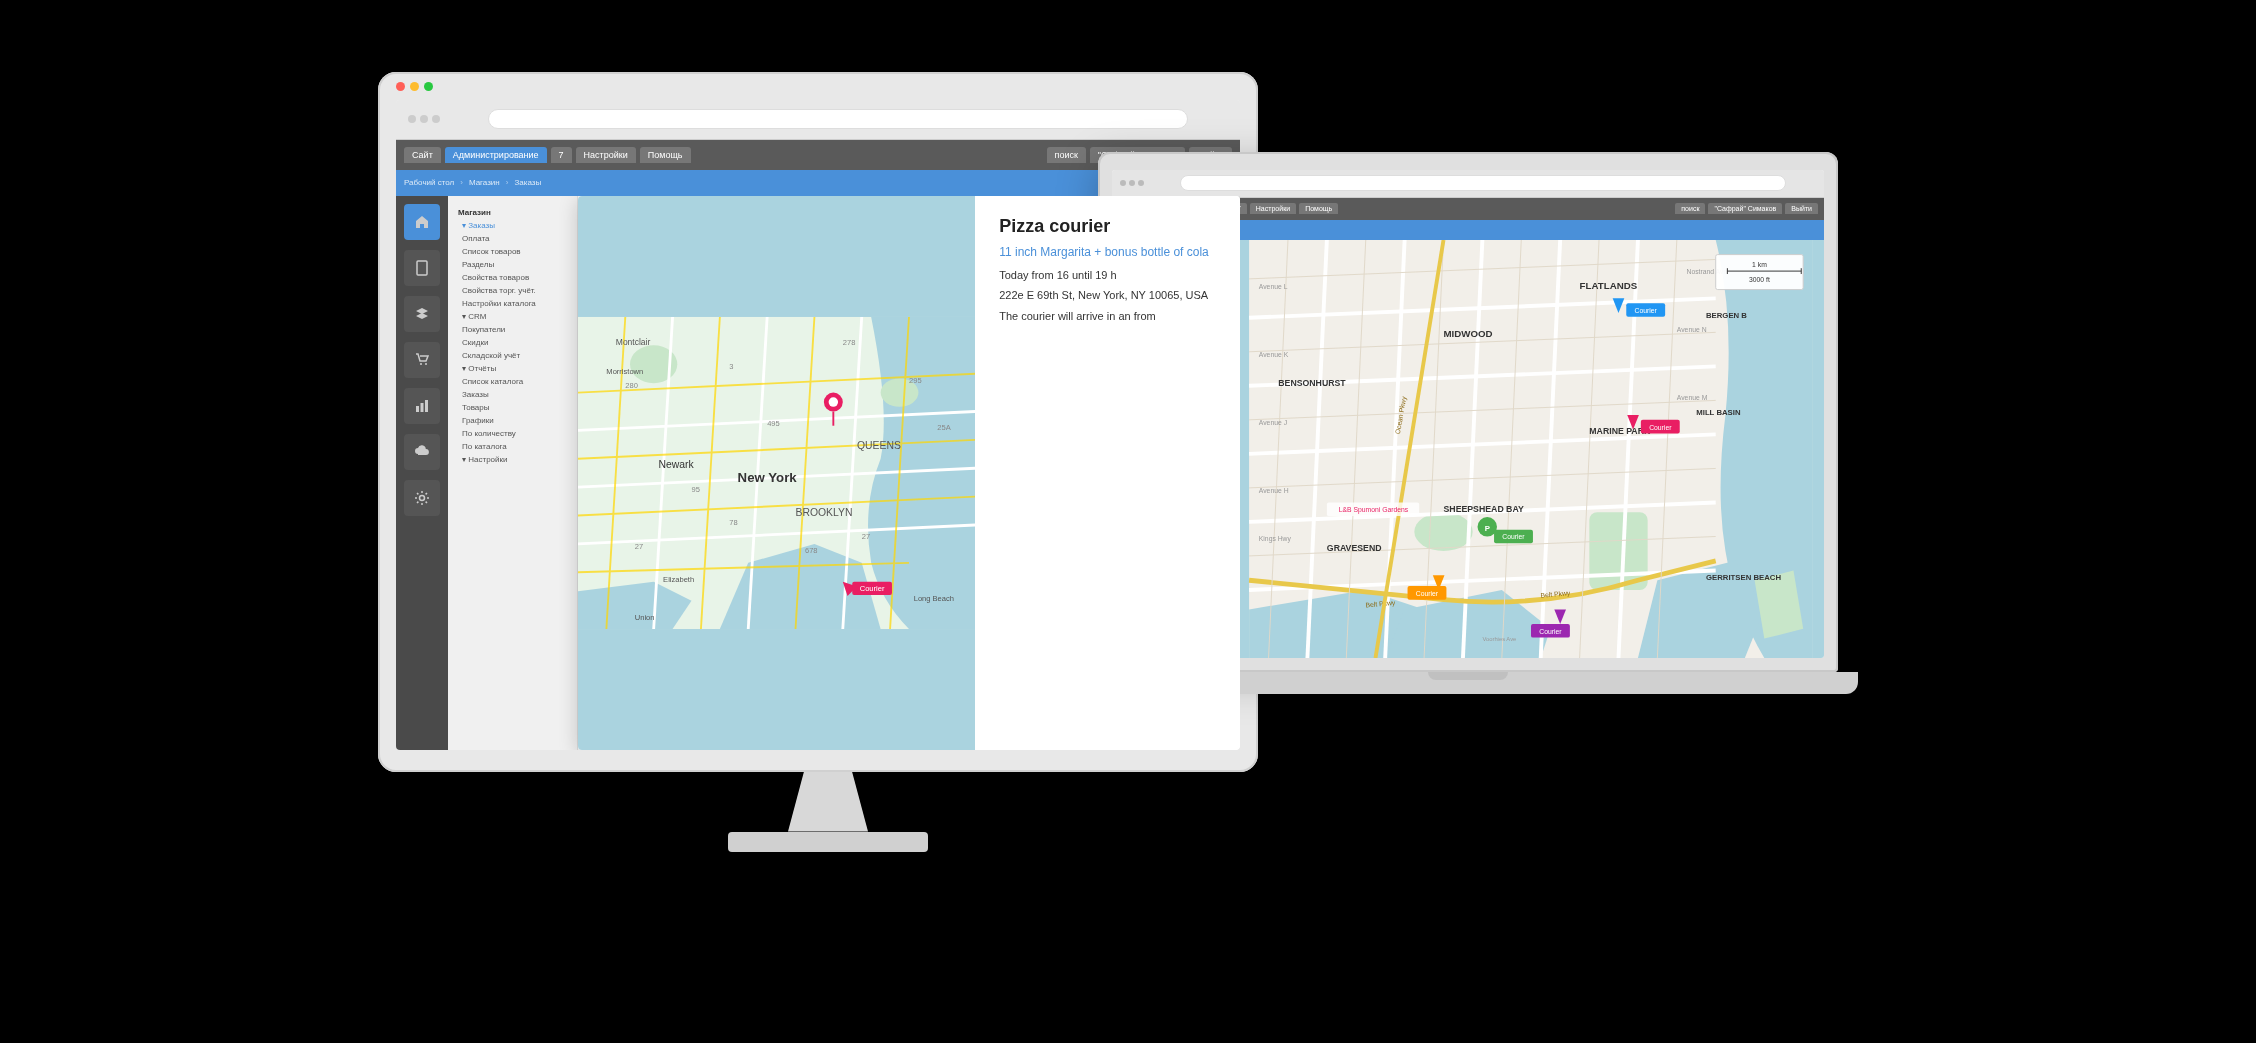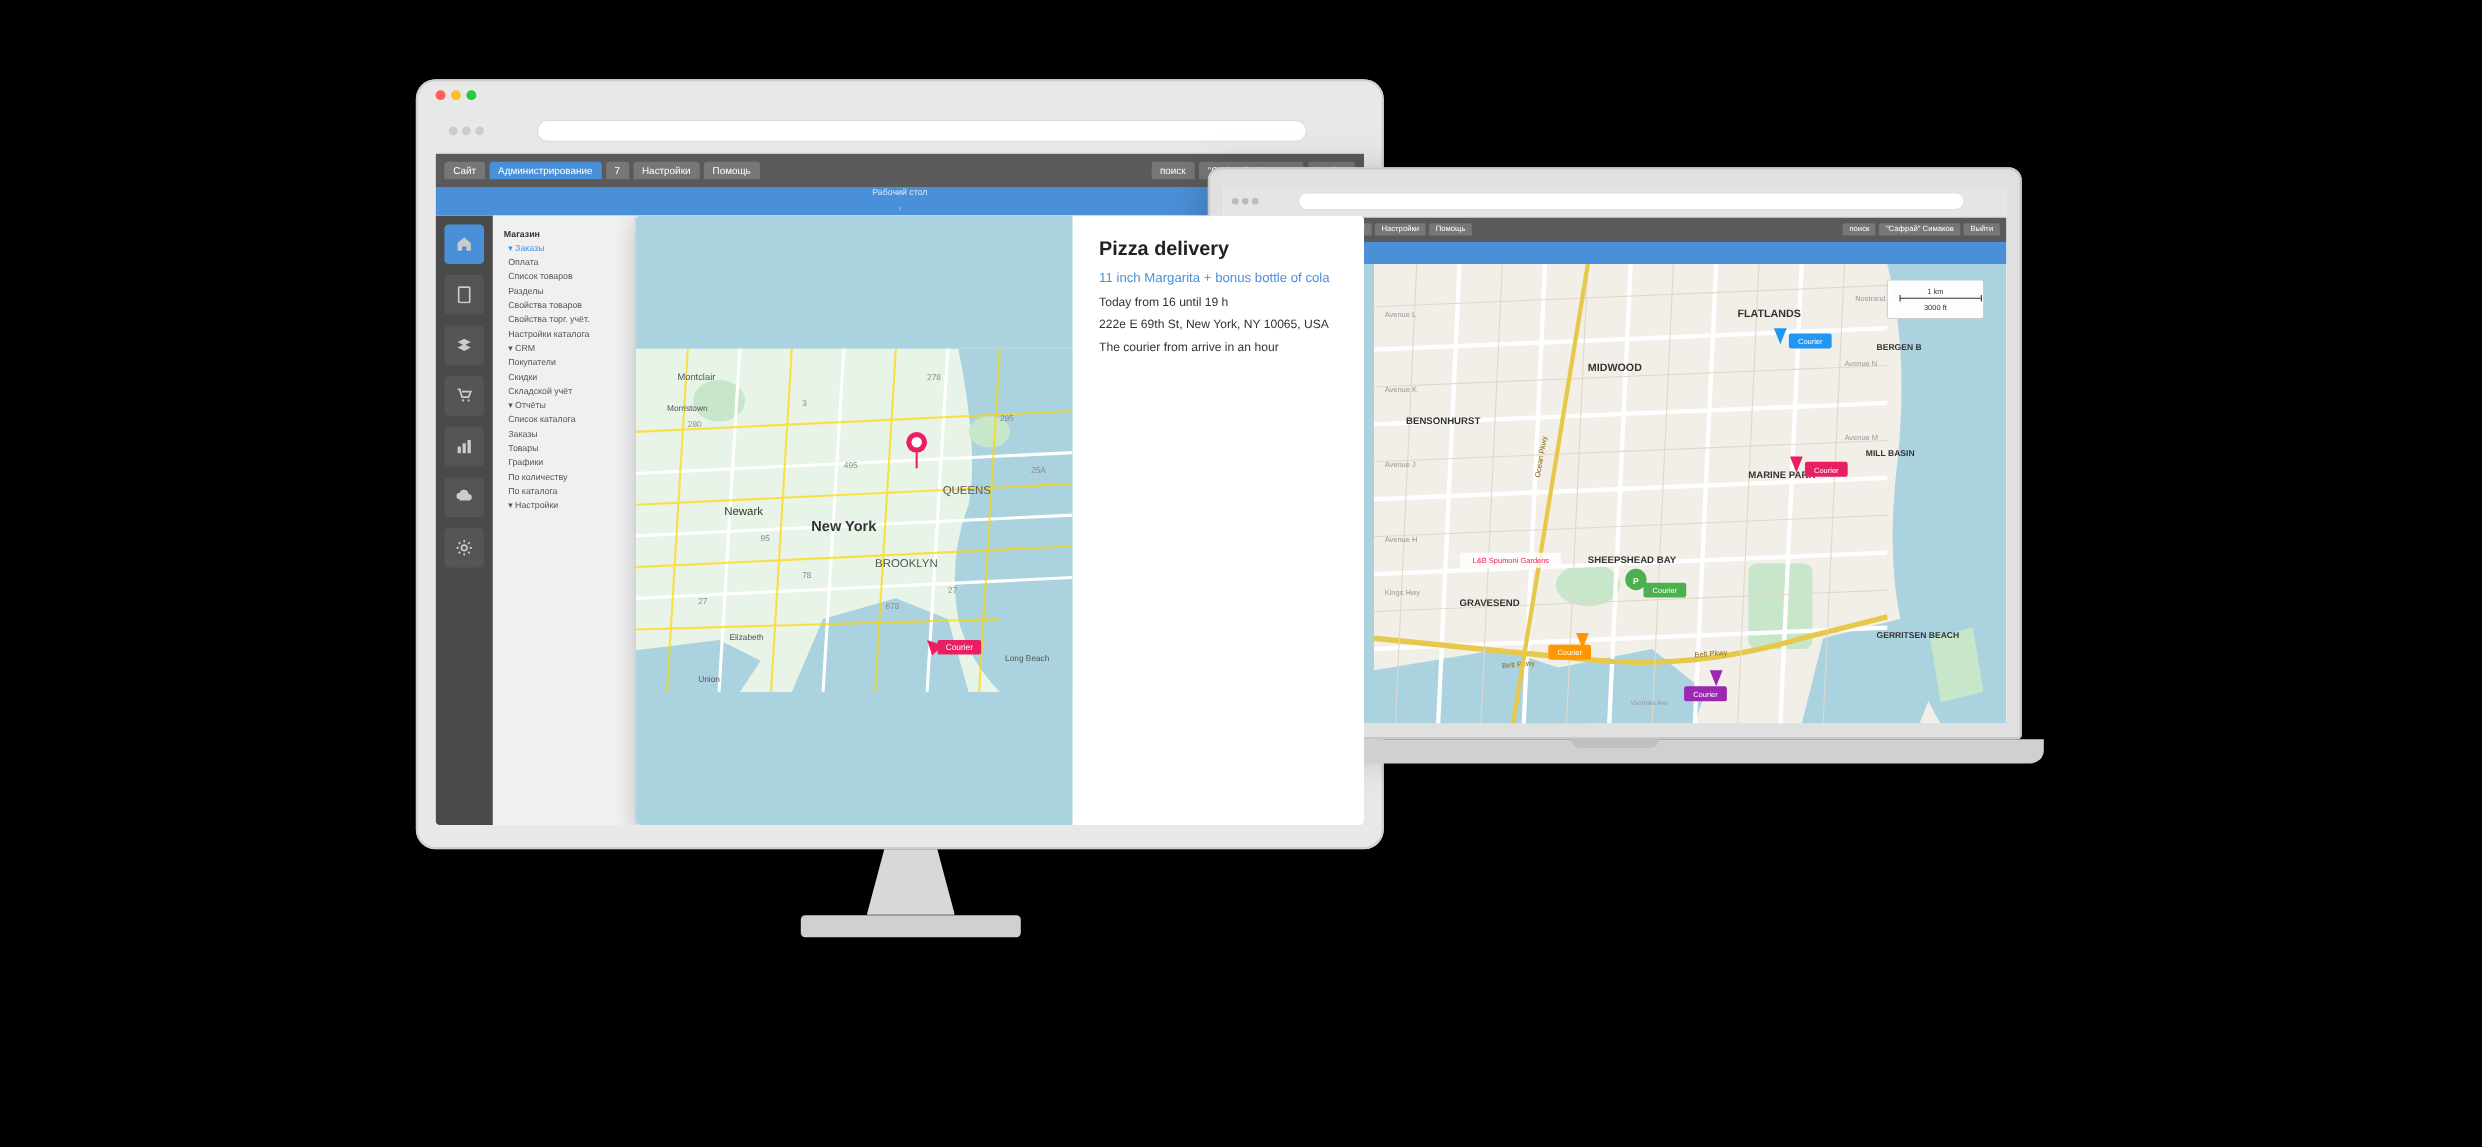--- a/index.html
+++ b/index.html
@@ -139,21 +139,20 @@
     }
 
     
     .cms-subnav {
       background: #4a90d9;
       height: 26px;
       display: flex;
       align-items: center;
       padding: 0 8px;
       gap: 6px;
-      flex-direction: column;
     }
     .cms-subnav-item {
       color: rgba(255,255,255,0.8);
       font-size: 8px;
     }
     .cms-subnav-sep { color: rgba(255,255,255,0.5); font-size: 8px; }
 
     .cms-sidebar {
       width: 52px;
       background: #4a4a4a;
@@ -599,25 +598,25 @@
                   <circle cx="270" cy="90" r="5" fill="#fff"></circle>
                   <line x1="270" y1="100" x2="270" y2="115" stroke="#e91e63" stroke-width="2"></line>
 
                   <polygon points="285,295 280,280 295,285" fill="#e91e63"></polygon>
                   <rect x="290" y="280" width="42" height="14" rx="2" fill="#e91e63"></rect>
                   <text x="311" y="290" font-size="8" fill="#fff" font-family="Arial" text-anchor="middle">Courier</text>
                 </svg>
               </div>
 
               <div class="info-panel">
-                <div class="info-title">Pizza delivery</div>
+                <div class="info-title">Pizza courier</div>
                 <div class="info-subtitle">11 inch Margarita + bonus bottle of cola</div>
                 <div class="info-detail">Today from 16 until 19 h</div>
                 <div class="info-detail">222e E 69th St, New York, NY 10065, USA</div>
-                <div class="info-detail">The courier from arrive in an hour</div>
+                <div class="info-detail">The courier will arrive in an from</div>
               </div>
             </div>
           </div>
         </div>
       </div>
     </div>
 
     <div class="monitor-stand"></div>
     <div class="monitor-base"></div>
   </div>

